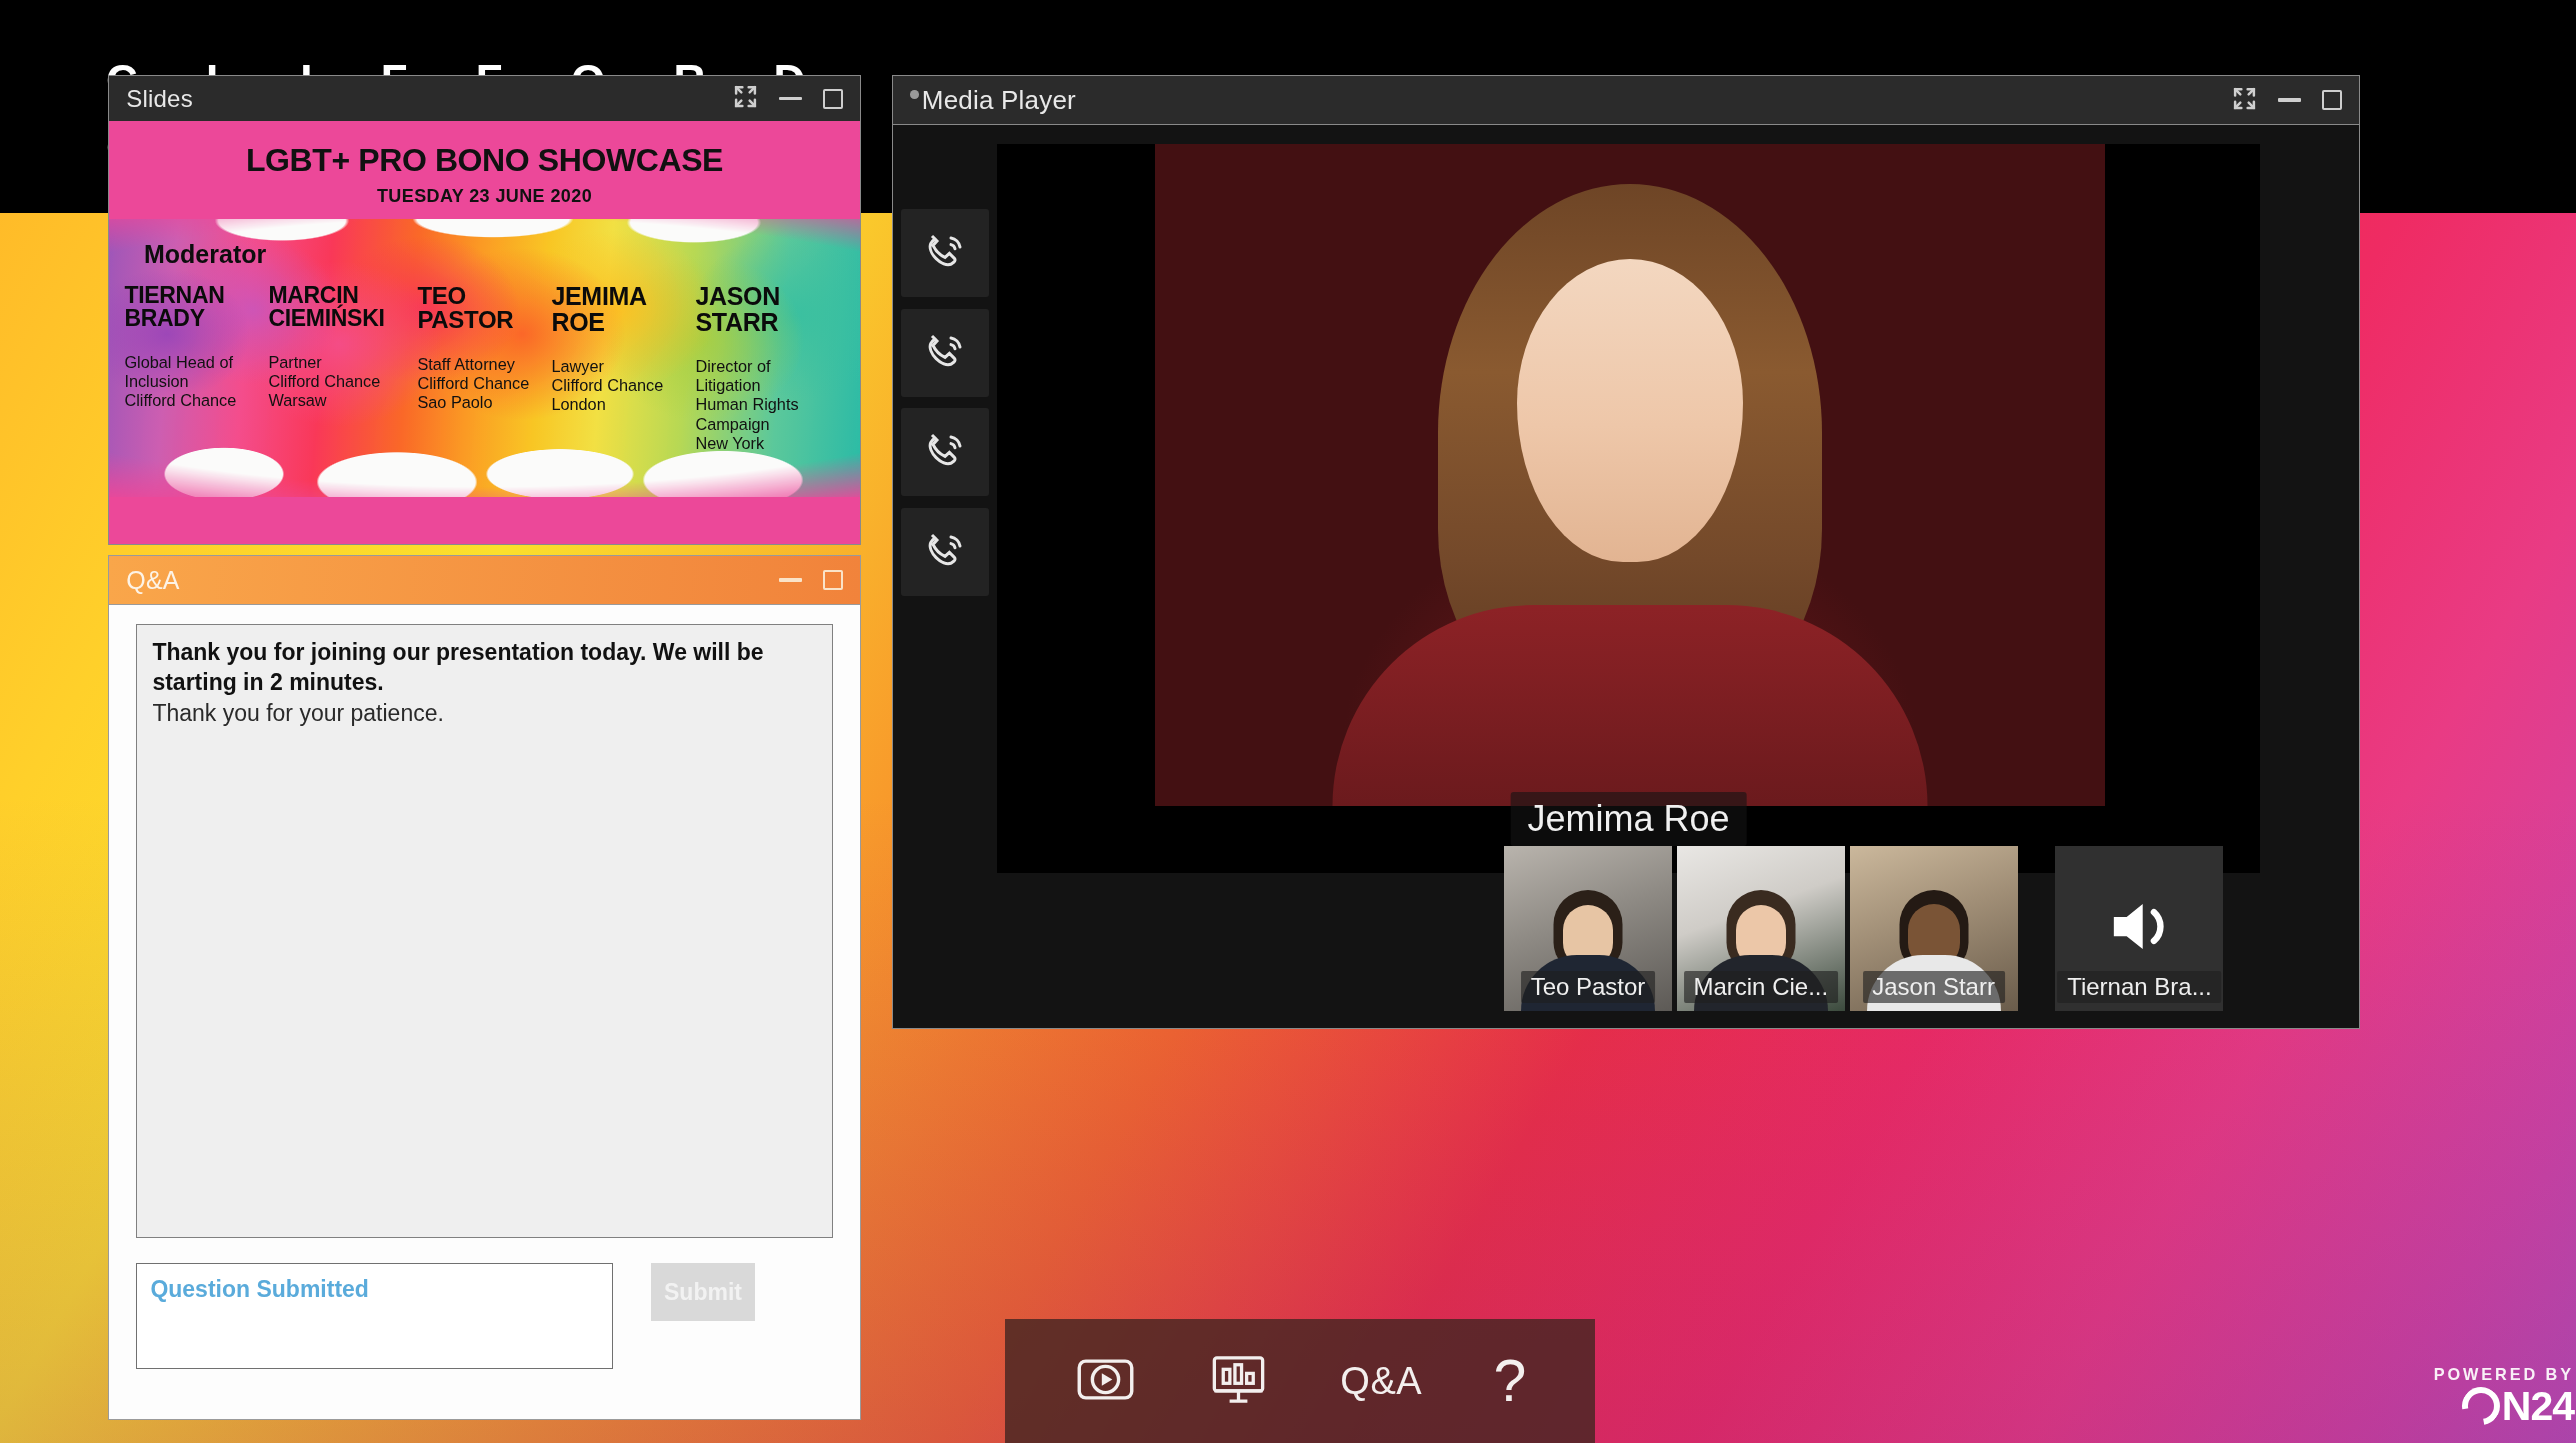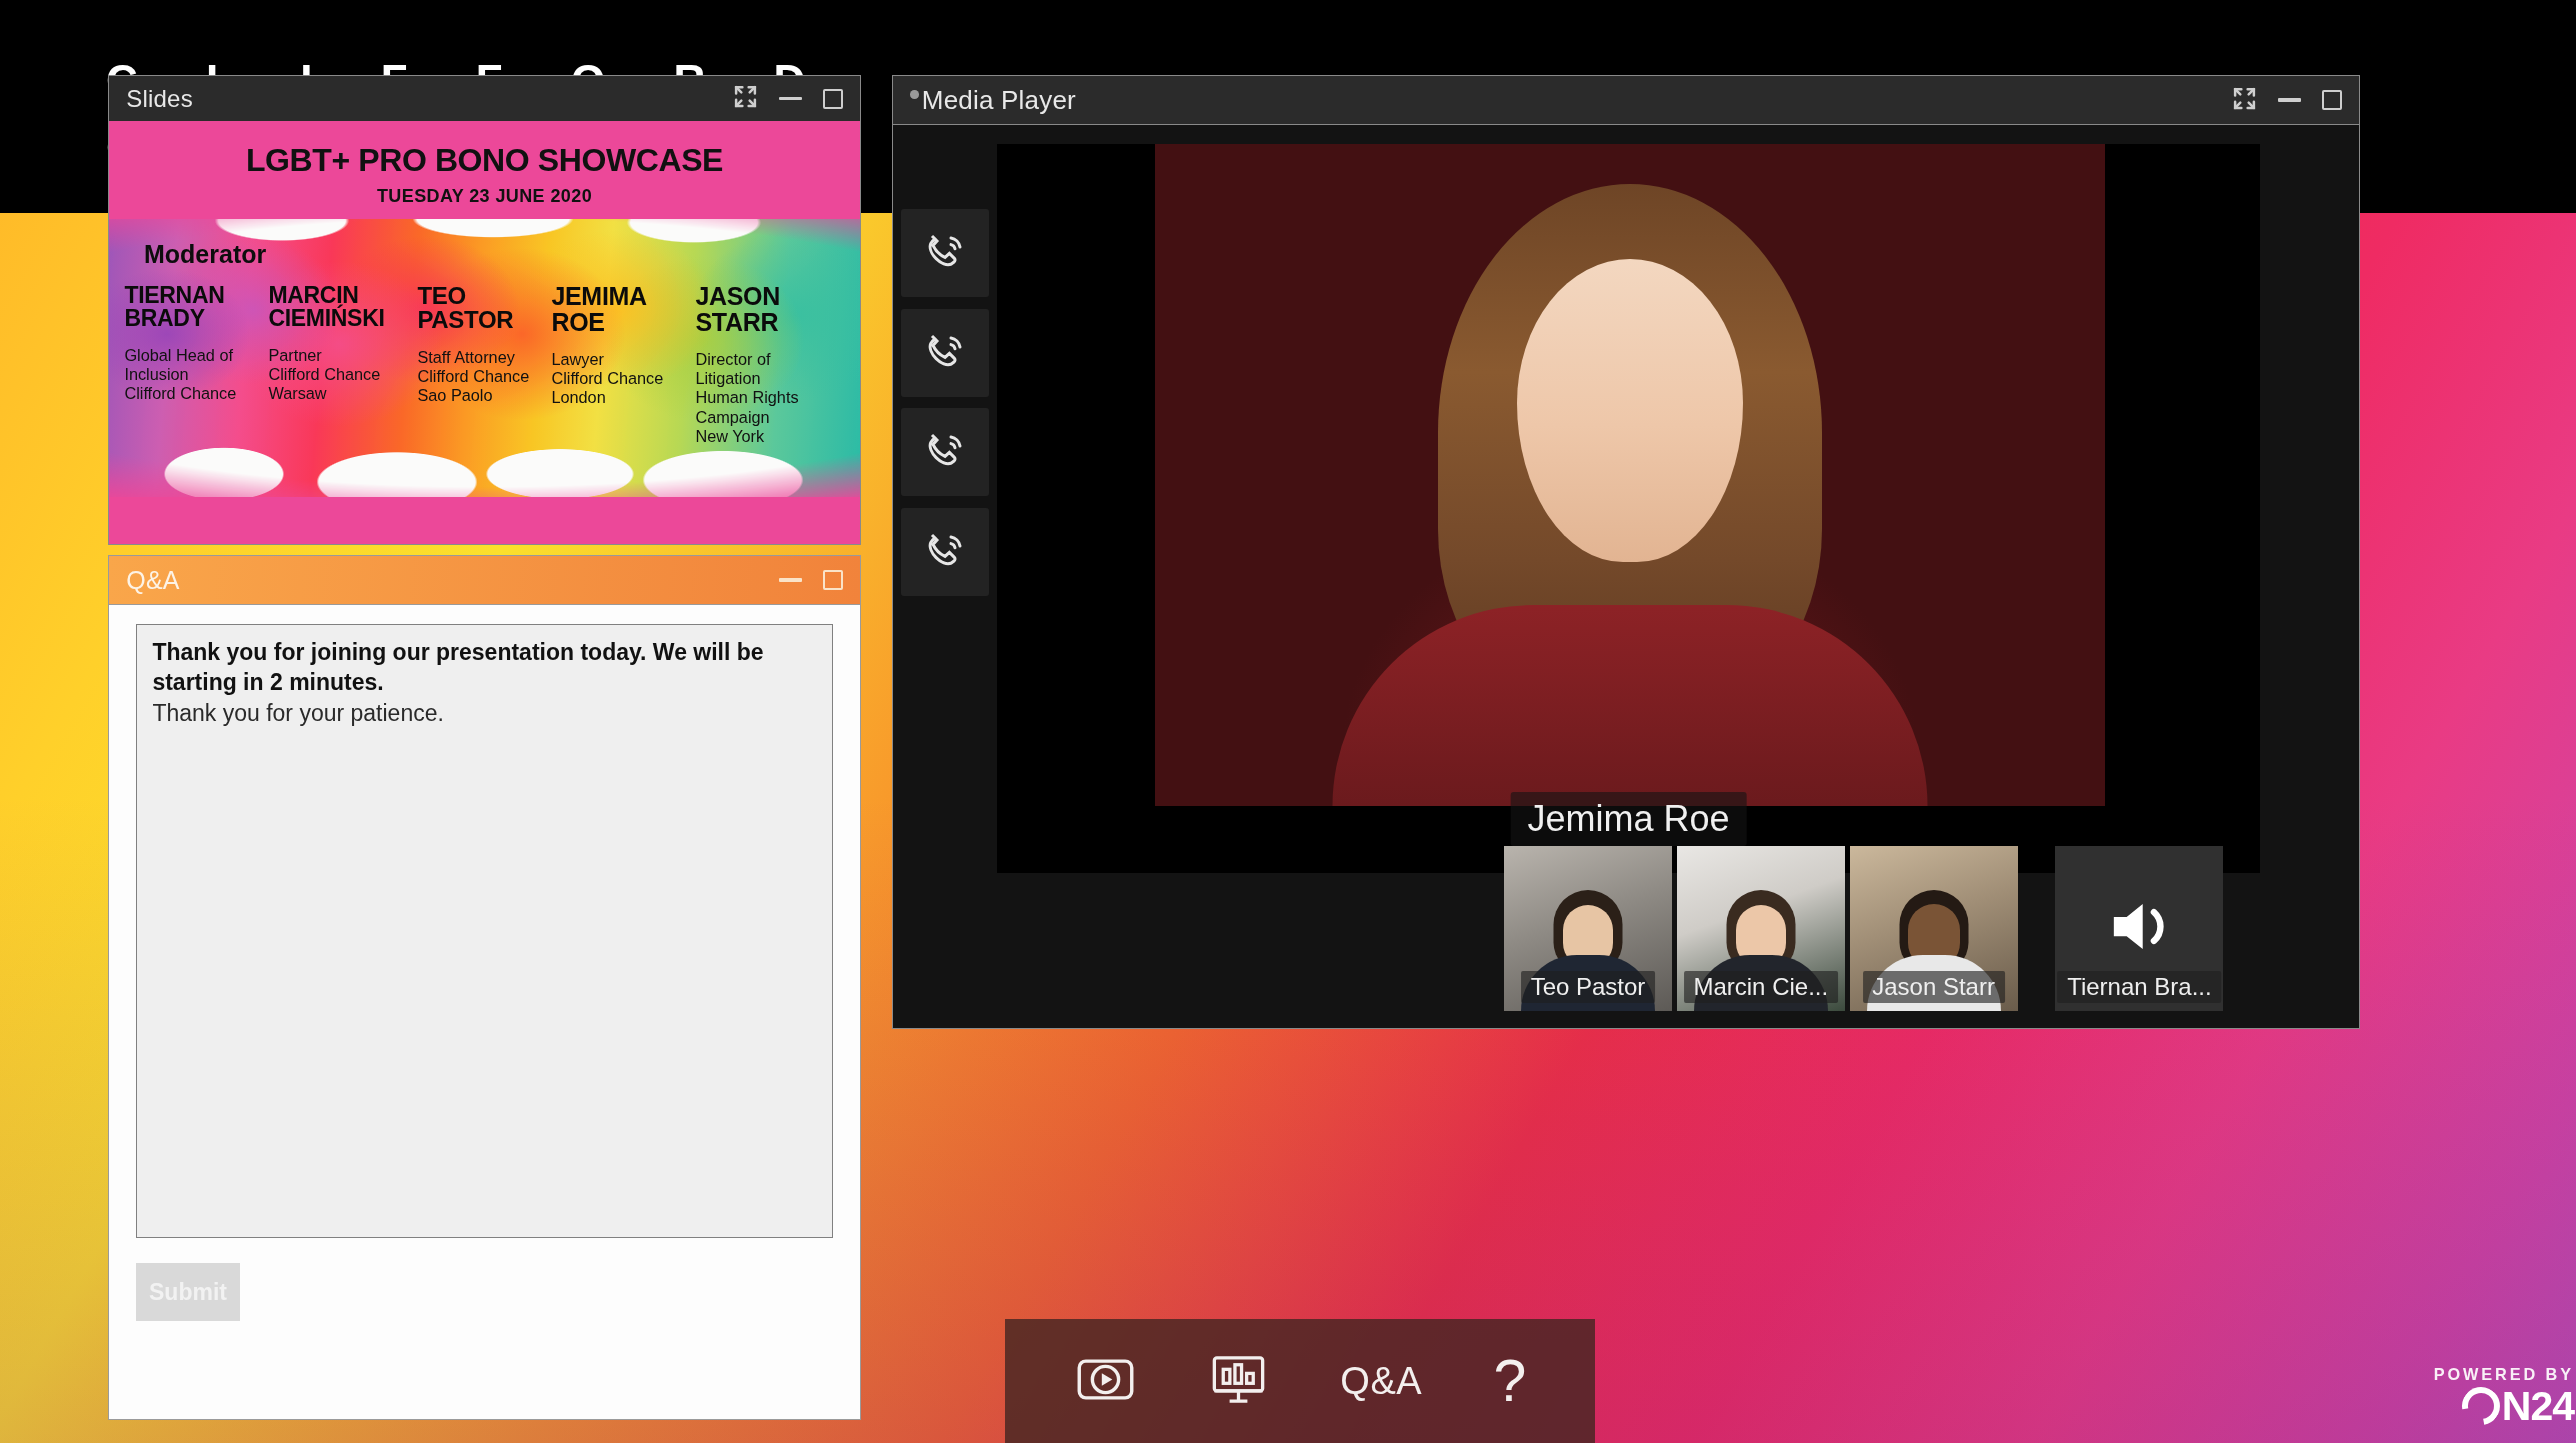--- a/index.html
+++ b/index.html
@@ -115,21 +115,21 @@
   .moderator-label{
     position:absolute; left:35px; top:119px; z-index:3;
     font-size:25px; font-weight:bold; color:#0d0d0d;
   }
   .speakers{
     position:absolute; left:0; top:163px; width:753px; z-index:3;
     display:flex; align-items:flex-start;
   }
   .spk{ text-align:left; }
   .spk .nm{ font-size:23px; font-weight:bold; color:#0b0b0b; line-height:1.02; letter-spacing:-0.3px;}
-  .spk .rl{ font-size:16.3px; color:#111; line-height:1.18; margin-top:15px; }
+  .spk .rl{ font-size:16.3px; color:#111; line-height:1.18; margin-top:22px; }
   .spk-0{ width:144px; margin-left:15.4px;}
   .spk-1{ width:149px; }
   .spk-2{ width:134px; }
   .spk-3{ width:144px; }
   .spk-4{ width:144px; }
   .spk-2 .nm, .spk-3 .nm, .spk-4 .nm { font-size:24px; }
   .spk-3 .nm, .spk-4 .nm { font-size:25px; }
 
   
   #qa-window{ left:108px; top:555px; width:753px; }
@@ -354,20 +354,21 @@
         <span class="ic-min"></span>
         <span class="ic-max"></span>
       </div>
     </div>
     <div class="qa-body">
       <div class="qa-messages">
         <div class="qa-msg-bold">Thank you for joining our presentation today. We will be starting in 2 minutes.</div>
         <div class="qa-msg-plain">Thank you for your patience.</div>
       </div>
       <div class="qa-footer">
+        <textarea class="qa-input" placeholder="Question Submitted" style=""></textarea>
         <button class="qa-submit">Submit</button>
       </div>
     </div>
   </div>
 
   <div class="window" id="media-window">
     <div class="titlebar">
       <span class="title-dot"></span>
       <span class="title">Media Player</span>
       <div class="winctl">

